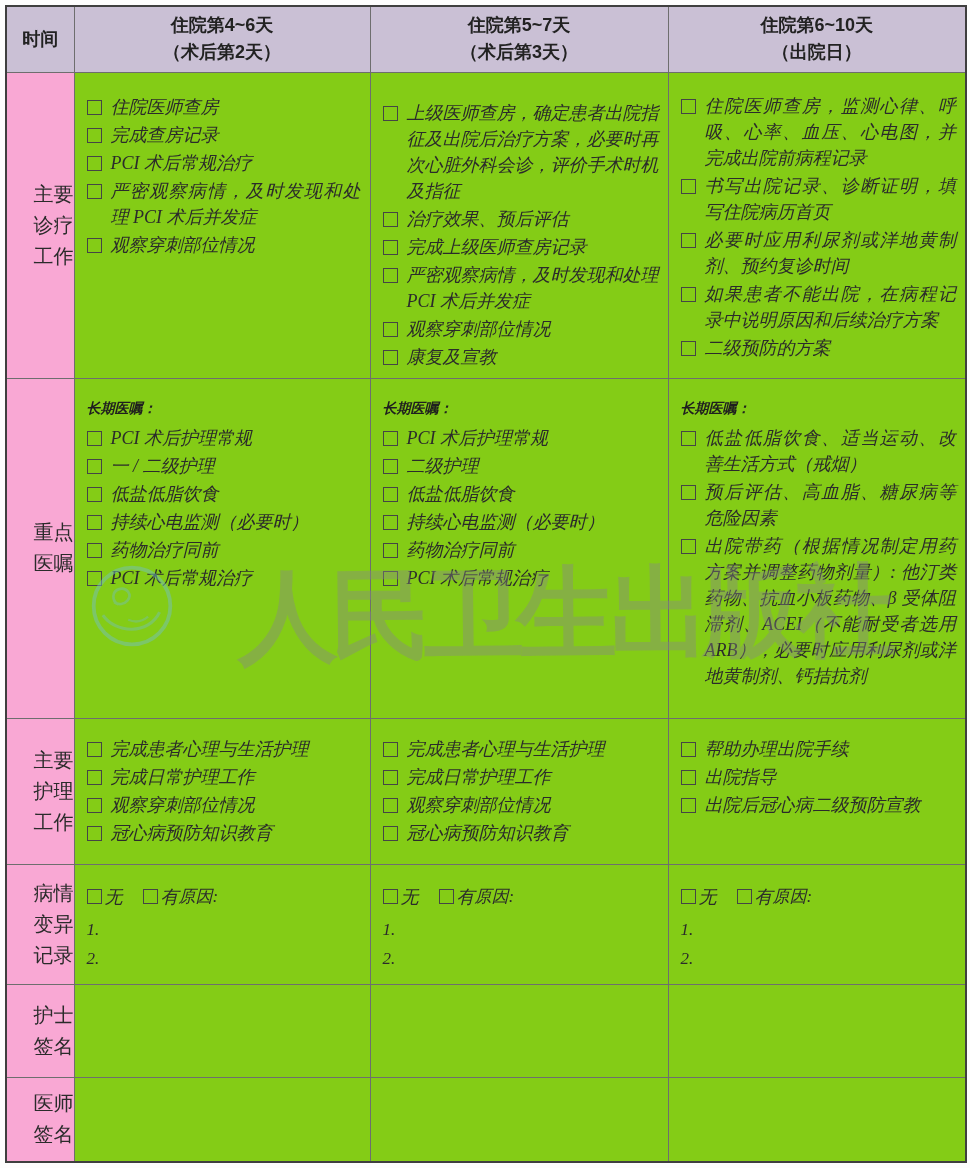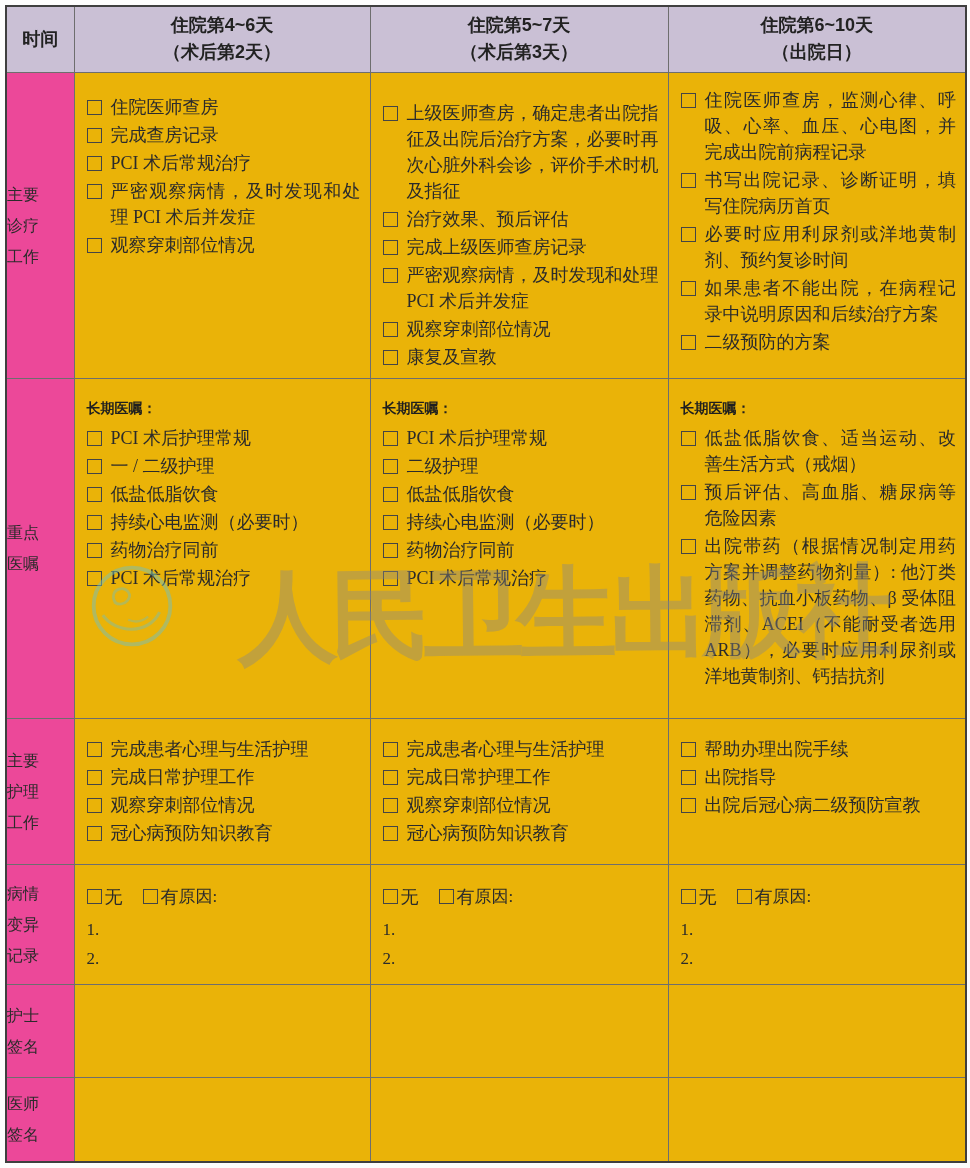--- a/index.html
+++ b/index.html
@@ -36,28 +36,28 @@
     font-family:"Liberation Sans", sans-serif;
     font-weight:600;
     font-size:18px;
     line-height:27px;
     color:#222;
   }
 
   
   td.rowlabel{
     vertical-align:middle;
-    text-align:left;
-    font-size:16px;
+    text-align:right;
+    font-size:20px;
     line-height:31px;
     color:#2b2b2b;
-    background:#ec4899;
-  }
-
-  td.cell{background:#eab308;padding:14px 9px 6px 12px;}
+    background:#f9a8d4;
+  }
+
+  td.cell{background:#84cc16;padding:14px 9px 6px 12px;font-style:italic;}
   td.cell.sig{padding:0;}
 
   .item{display:flex;align-items:flex-start;margin:0 0 2px 0;}
   .cb{
     flex:0 0 auto;
     width:13px;height:13px;
     border:1.4px solid #454545;
     margin:6px 9px 0 0;
     background:transparent;
   }
@@ -178,21 +178,21 @@
             </div>
         <div class="item">
               <span class="cb"></span>
               <span class="txt">观察穿刺部位情况</span>
             </div>
         <div class="item">
               <span class="cb"></span>
               <span class="txt">康复及宣教</span>
             </div>
       </td>
-      <td class="cell" style="padding-top:14px">
+      <td class="cell" style="padding-top:20px">
         <div class="item">
               <span class="cb"></span>
               <span class="txt">住院医师查房，监测心律、呼吸、心率、血压、心电图，并完成出院前病程记录</span>
             </div>
         <div class="item">
               <span class="cb"></span>
               <span class="txt">书写出院记录、诊断证明，填写住院病历首页</span>
             </div>
         <div class="item">
               <span class="cb"></span>

